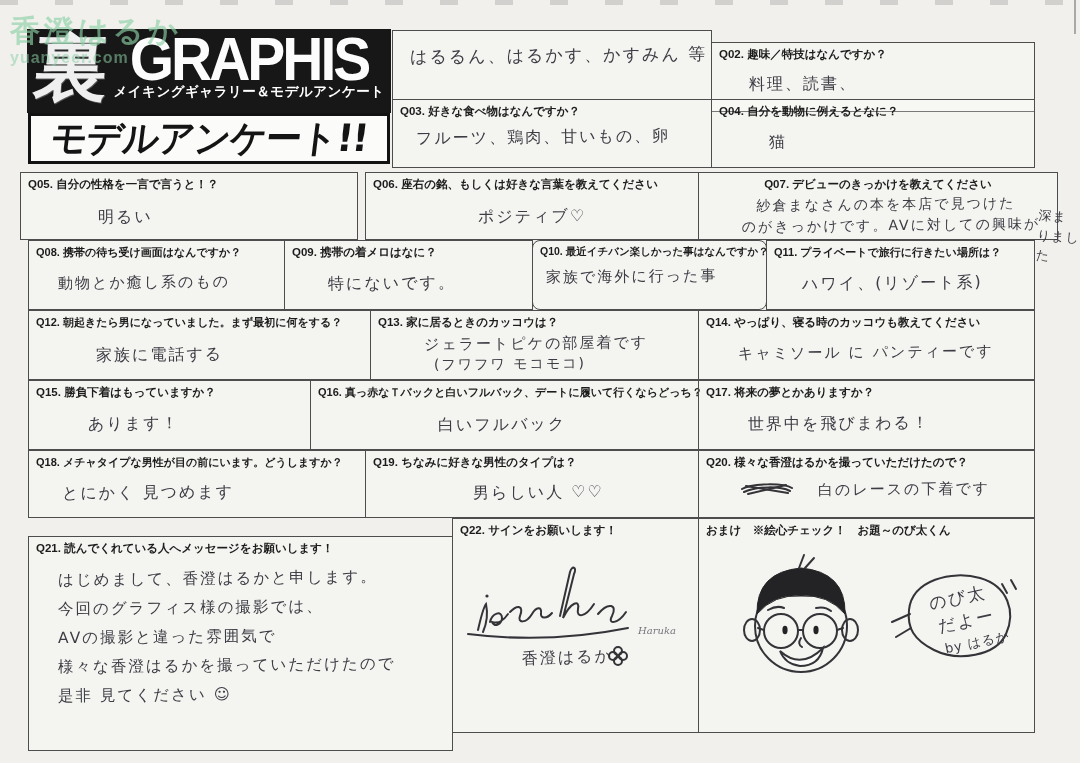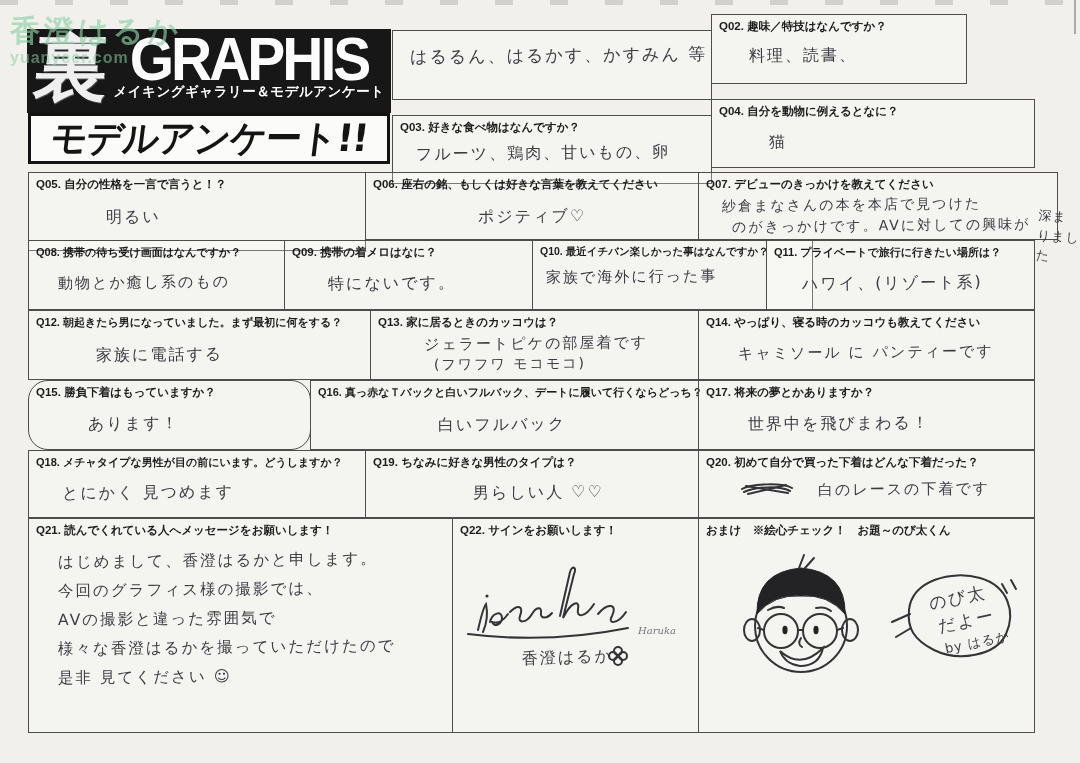--- a/index.html
+++ b/index.html
@@ -97,61 +97,61 @@
       <div class="subtitle">メイキングギャラリー＆モデルアンケート</div>
     </div>
   </div>
   <div class="header-title">
     <span>モデルアンケート!!</span>
   </div>
 
   <div class="cell" style="left:392px;top:30px;width:320px;height:70px;">
     <div class="hand" style="margin:9px 0 0 10px;font-size:17px;">はるるん、はるかす、かすみん 等</div>
   </div>
-  <div class="cell" style="left:711px;top:14px;width:256px;height:70px;">
+  <div class="cell" style="left:711px;top:42px;width:324px;height:70px;">
     <div class="qlabel">Q02. 趣味／特技はなんですか？</div>
     <div class="hand" style="margin:11px 0 0 30px;">料理、読書、</div>
   </div>
 
-  <div class="cell" style="left:392px;top:99px;width:320px;height:69px;margin-top:16px;">
+  <div class="cell" style="left:392px;top:99px;width:320px;height:69px;">
     <div class="qlabel">Q03. 好きな食べ物はなんですか？</div>
     <div class="hand" style="margin:8px 0 0 16px;">フルーツ、鶏肉、甘いもの、卵</div>
   </div>
   <div class="cell" style="left:711px;top:99px;width:324px;height:69px;">
     <div class="qlabel">Q04. 自分を動物に例えるとなに？</div>
     <div class="hand" style="margin:12px 0 0 50px;">猫</div>
   </div>
 
-  <div class="cell" style="left:28px;top:172px;width:338px;height:79px;">
+  <div class="cell" style="left:20px;top:172px;width:338px;height:68px;">
     <div class="qlabel">Q05. 自分の性格を一言で言うと！？</div>
     <div class="hand" style="margin:14px 0 0 70px;">明るい</div>
   </div>
   <div class="cell" style="left:365px;top:172px;width:334px;height:68px;">
     <div class="qlabel">Q06. 座右の銘、もしくは好きな言葉を教えてください</div>
     <div class="hand" style="margin:14px 0 0 105px;">ポジティブ♡</div>
   </div>
-  <div class="cell" style="left:698px;top:172px;width:360px;height:68px;">
+  <div class="cell" style="left:698px;top:172px;width:360px;height:68px;text-align:center;">
     <div class="qlabel">Q07. デビューのきっかけを教えてください</div>
     <div class="hand" style="margin:4px 0 0 16px;font-size:14px;">紗倉まなさんの本を本店で見つけた</div>
     <div class="hand" style="margin:3px 0 0 26px;font-size:14px;">のがきっかけです。AVに対しての興味が</div>
   </div>
   <div class="margin-note">
     <span class="sig-line">深ま</span>
     <span class="sig-line">りました</span>
   </div>
 
   <div class="cell" style="left:28px;top:240px;width:257px;height:70px;">
     <div class="qlabel" style="font-size:11px;">Q08. 携帯の待ち受け画面はなんですか？</div>
     <div class="hand" style="margin:13px 0 0 22px;font-size:15px;">動物とか癒し系のもの</div>
   </div>
   <div class="cell" style="left:284px;top:240px;width:249px;height:70px;">
     <div class="qlabel">Q09. 携帯の着メロはなに？</div>
     <div class="hand" style="margin:13px 0 0 36px;">特にないです。</div>
   </div>
-  <div class="cell" style="left:532px;top:240px;width:281px;height:70px;">
+  <div class="cell" style="left:532px;top:240px;width:235px;height:70px;border-radius:8px;">
     <div class="qlabel" style="font-size:10.5px;">Q10. 最近イチバン楽しかった事はなんですか？</div>
     <div class="hand" style="margin:8px 0 0 6px;font-size:15px;">家族で海外に行った事</div>
   </div>
   <div class="cell" style="left:766px;top:240px;width:269px;height:70px;">
     <div class="qlabel" style="font-size:11px;">Q11. プライベートで旅行に行きたい場所は？</div>
     <div class="hand" style="margin:13px 0 0 28px;">ハワイ、(リゾート系)</div>
   </div>
 
   <div class="cell" style="left:28px;top:310px;width:343px;height:70px;">
     <div class="qlabel" style="font-size:11px;">Q12. 朝起きたら男になっていました。まず最初に何をする？</div>
@@ -160,21 +160,21 @@
   <div class="cell" style="left:370px;top:310px;width:329px;height:70px;">
     <div class="qlabel">Q13. 家に居るときのカッコウは？</div>
     <div class="hand" style="margin:4px 0 0 46px;font-size:15px;">ジェラートピケの部屋着です</div>
     <div class="hand" style="margin:2px 0 0 56px;font-size:14px;">(フワフワ モコモコ)</div>
   </div>
   <div class="cell" style="left:698px;top:310px;width:337px;height:70px;">
     <div class="qlabel">Q14. やっぱり、寝る時のカッコウも教えてください</div>
     <div class="hand" style="margin:13px 0 0 32px;font-size:15px;">キャミソール に パンティーです</div>
   </div>
 
-  <div class="cell" style="left:28px;top:380px;width:283px;height:70px;border-radius:20px;">
+  <div class="cell" style="left:28px;top:380px;width:283px;height:70px;">
     <div class="qlabel">Q15. 勝負下着はもっていますか？</div>
     <div class="hand" style="margin:13px 0 0 52px;">あります！</div>
   </div>
   <div class="cell" style="left:310px;top:380px;width:389px;height:70px;">
     <div class="qlabel" style="font-size:11px;">Q16. 真っ赤なＴバックと白いフルバック、デートに履いて行くならどっち？</div>
     <div class="hand" style="margin:14px 0 0 120px;">白いフルバック</div>
   </div>
   <div class="cell" style="left:698px;top:380px;width:337px;height:70px;">
     <div class="qlabel">Q17. 将来の夢とかありますか？</div>
     <div class="hand" style="margin:13px 0 0 42px;">世界中を飛びまわる！</div>
@@ -182,33 +182,33 @@
 
   <div class="cell" style="left:28px;top:450px;width:338px;height:68px;">
     <div class="qlabel" style="font-size:11px;">Q18. メチャタイプな男性が目の前にいます。どうしますか？</div>
     <div class="hand" style="margin:12px 0 0 26px;">とにかく 見つめます</div>
   </div>
   <div class="cell" style="left:365px;top:450px;width:334px;height:68px;">
     <div class="qlabel">Q19. ちなみに好きな男性のタイプは？</div>
     <div class="hand" style="margin:12px 0 0 100px;">男らしい人 ♡♡</div>
   </div>
   <div class="cell" style="left:698px;top:450px;width:337px;height:68px;">
-    <div class="qlabel">Q20. 初めて自分で買った下着はどんな下着だった？</div>
+    <div class="qlabel">Q20. 様々な香澄はるかを撮っていただけたので？</div>
     <div style="display:flex;align-items:flex-start;margin-top:10px;">
       <svg width="58" height="18" viewBox="0 0 58 18" style="margin-left:32px;">
         <path class="doodle-stroke" d="M4,9 C14,3 46,3 54,8"></path>
         <path class="doodle-stroke" d="M6,12 C20,6 42,6 52,11"></path>
         <path class="doodle-stroke" d="M8,6 L50,13"></path>
         <path class="doodle-stroke" d="M10,14 L48,5"></path>
       </svg>
       <div class="hand" style="margin-left:22px;font-size:15px;">白のレースの下着です</div>
     </div>
   </div>
 
-  <div class="cell" style="left:28px;top:518px;width:425px;height:215px;">
+  <div class="cell" style="left:28px;top:536px;width:425px;height:215px;">
     <div class="qlabel">Q21. 読んでくれている人へメッセージをお願いします！</div>
     <div style="margin:8px 0 0 22px;">
       <div class="hand" style="font-size:15.5px;line-height:29px;">はじめまして、香澄はるかと申します。</div>
       <div class="hand" style="font-size:15.5px;line-height:29px;">今回のグラフィス様の撮影では、</div>
       <div class="hand" style="font-size:15.5px;line-height:29px;">AVの撮影と違った雰囲気で</div>
       <div class="hand" style="font-size:15.5px;line-height:29px;">様々な香澄はるかを撮っていただけたので</div>
       <div class="hand" style="font-size:15.5px;line-height:29px;">是非 見てください ☺</div>
     </div>
   </div>
 

